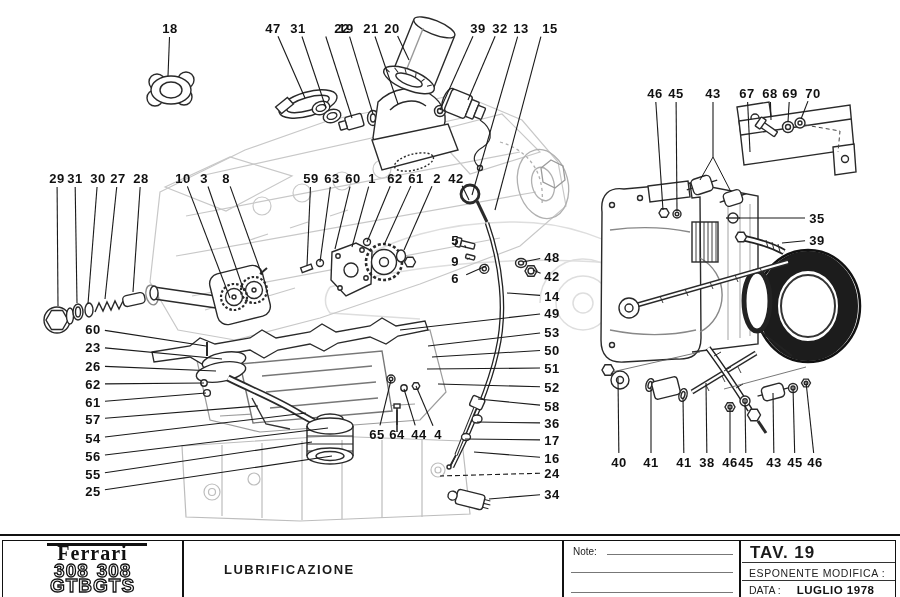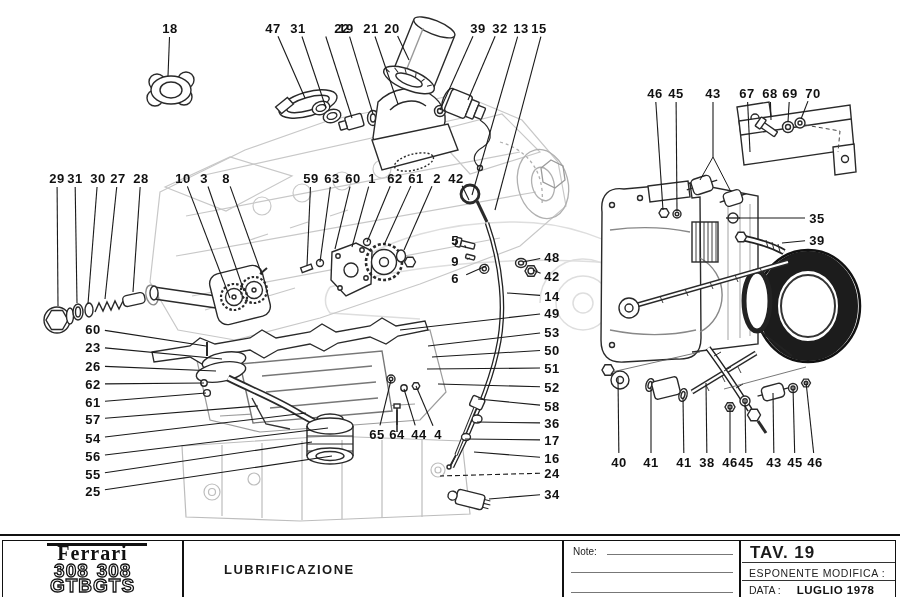--- a/index.html
+++ b/index.html
@@ -485,21 +485,21 @@
         <div class="callout" style="left: 170px; top: 28px;">18</div>
         <div class="callout" style="left: 273px; top: 28px;">47</div>
         <div class="callout" style="left: 298px; top: 28px;">31</div>
         <div class="callout" style="left: 342px; top: 28px;">22</div>
         <div class="callout" style="left: 346px; top: 28px;">19</div>
         <div class="callout" style="left: 371px; top: 28px;">21</div>
         <div class="callout" style="left: 392px; top: 28px;">20</div>
         <div class="callout" style="left: 478px; top: 28px;">39</div>
         <div class="callout" style="left: 500px; top: 28px;">32</div>
         <div class="callout" style="left: 521px; top: 28px; text-align: center;">13</div>
-        <div class="callout" style="left: 539px; top: 28px;">15</div>
+        <div class="callout" style="left: 550px; top: 28px;">15</div>
         <div class="callout" style="left: 57px; top: 178px;">29</div>
         <div class="callout" style="left: 75px; top: 178px;">31</div>
         <div class="callout" style="left: 98px; top: 178px;">30</div>
         <div class="callout" style="left: 118px; top: 178px;">27</div>
         <div class="callout" style="left: 141px; top: 178px;">28</div>
         <div class="callout" style="left: 183px; top: 178px;">10</div>
         <div class="callout" style="left: 204px; top: 178px;">3</div>
         <div class="callout" style="left: 226px; top: 178px;">8</div>
         <div class="callout" style="left: 311px; top: 178px;">59</div>
         <div class="callout" style="left: 332px; top: 178px;">63</div>

